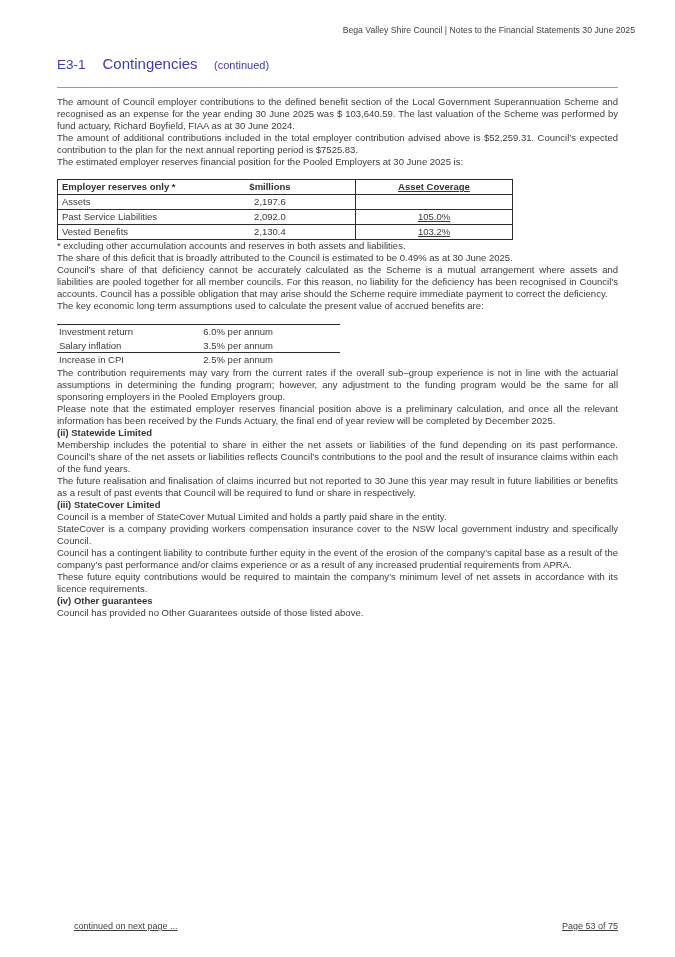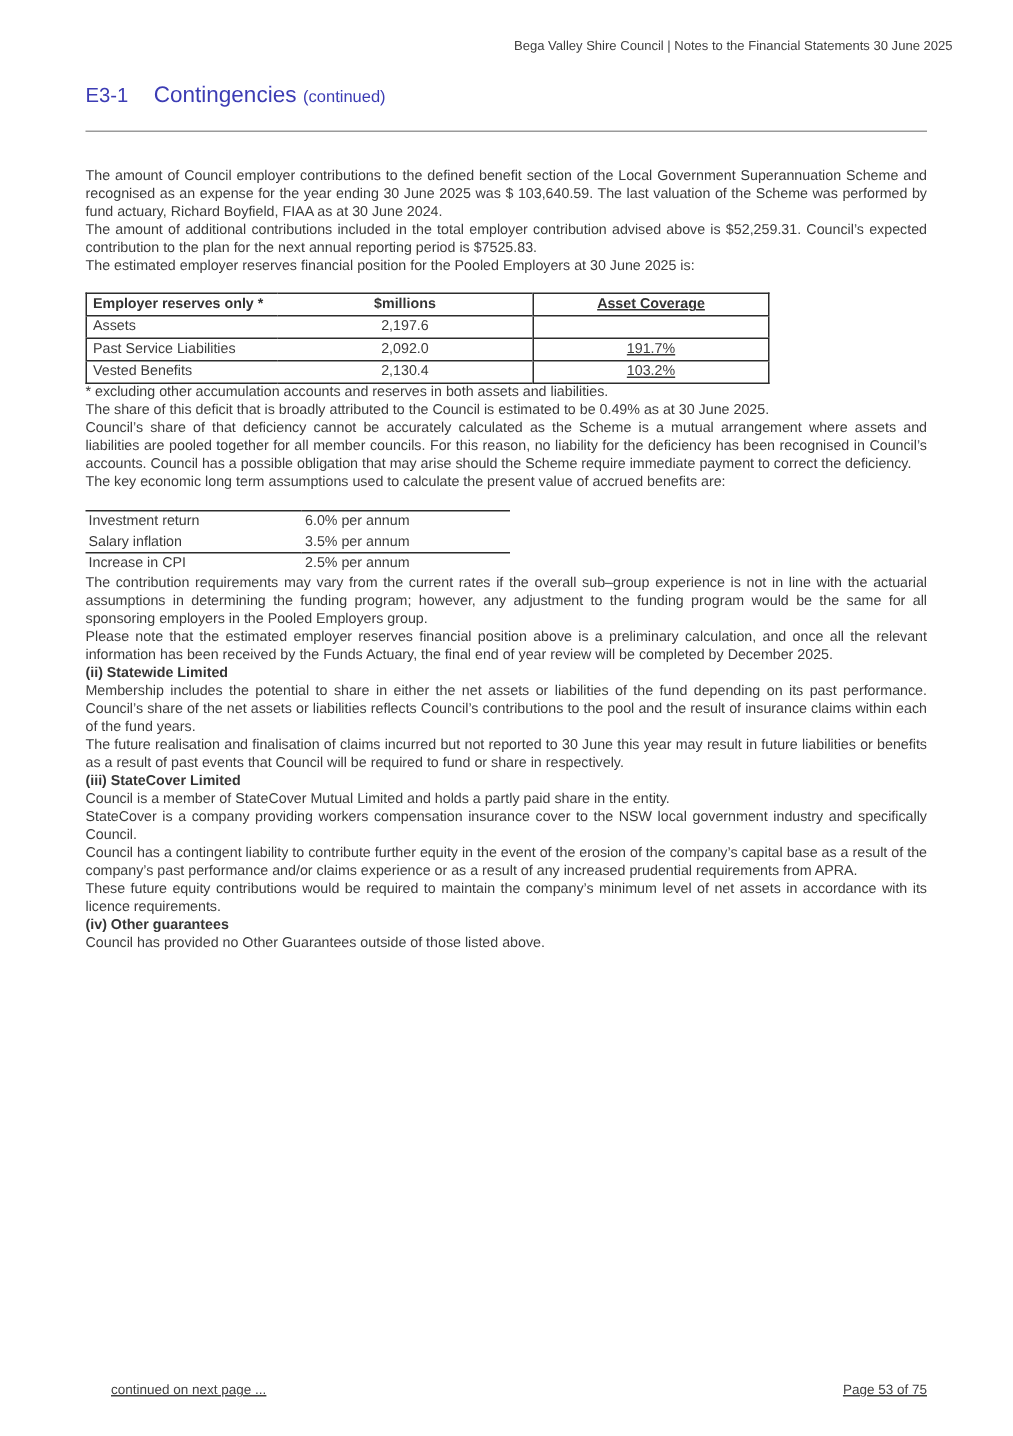--- a/index.html
+++ b/index.html
@@ -19,31 +19,31 @@
   }
   .content {
     position:absolute; top:55px; left:57px; right:57px;
   }
   .section-title {
     color:#3c3cb4;
     white-space:nowrap;
   }
   .t-code { font-size:13.5px; }
   .t-main { font-size:15px; margin-left:17px; }
-  .t-cont { font-size:11px; margin-left:0; }
+  .t-cont { font-size:11px; margin-left:12px; }
   .title-rule {
     border:none; border-top:1px solid #9a9a9a;
     margin:14px 0 0 0; height:0;
   }
   .para {
     font-size:9.5px; line-height:12px;
     text-align:justify;
     margin-top:0;
   }
-  .para.first { margin-top:24px; }
+  .para.first { margin-top:8px; }
   .subheading {
     font-size:9.5px; line-height:12px;
     font-weight:bold; color:#353535;
     margin-top:0;
   }
   
   table.reserves {
     border-collapse:collapse;
     width:456px;
     margin-top:11px;
@@ -113,21 +113,21 @@
       </thead>
       <tbody>
         <tr>
           <td>Assets</td>
           <td>2,197.6</td>
           <td></td>
         </tr>
         <tr>
           <td>Past Service Liabilities</td>
           <td>2,092.0</td>
-          <td>191.7%</td>
+          <td>105.0%</td>
         </tr>
         <tr>
           <td>Vested Benefits</td>
           <td>2,130.4</td>
           <td>103.2%</td>
         </tr>
       </tbody>
     </table>
 
     <p class="para">* excluding other accumulation accounts and reserves in both assets and liabilities.</p>

